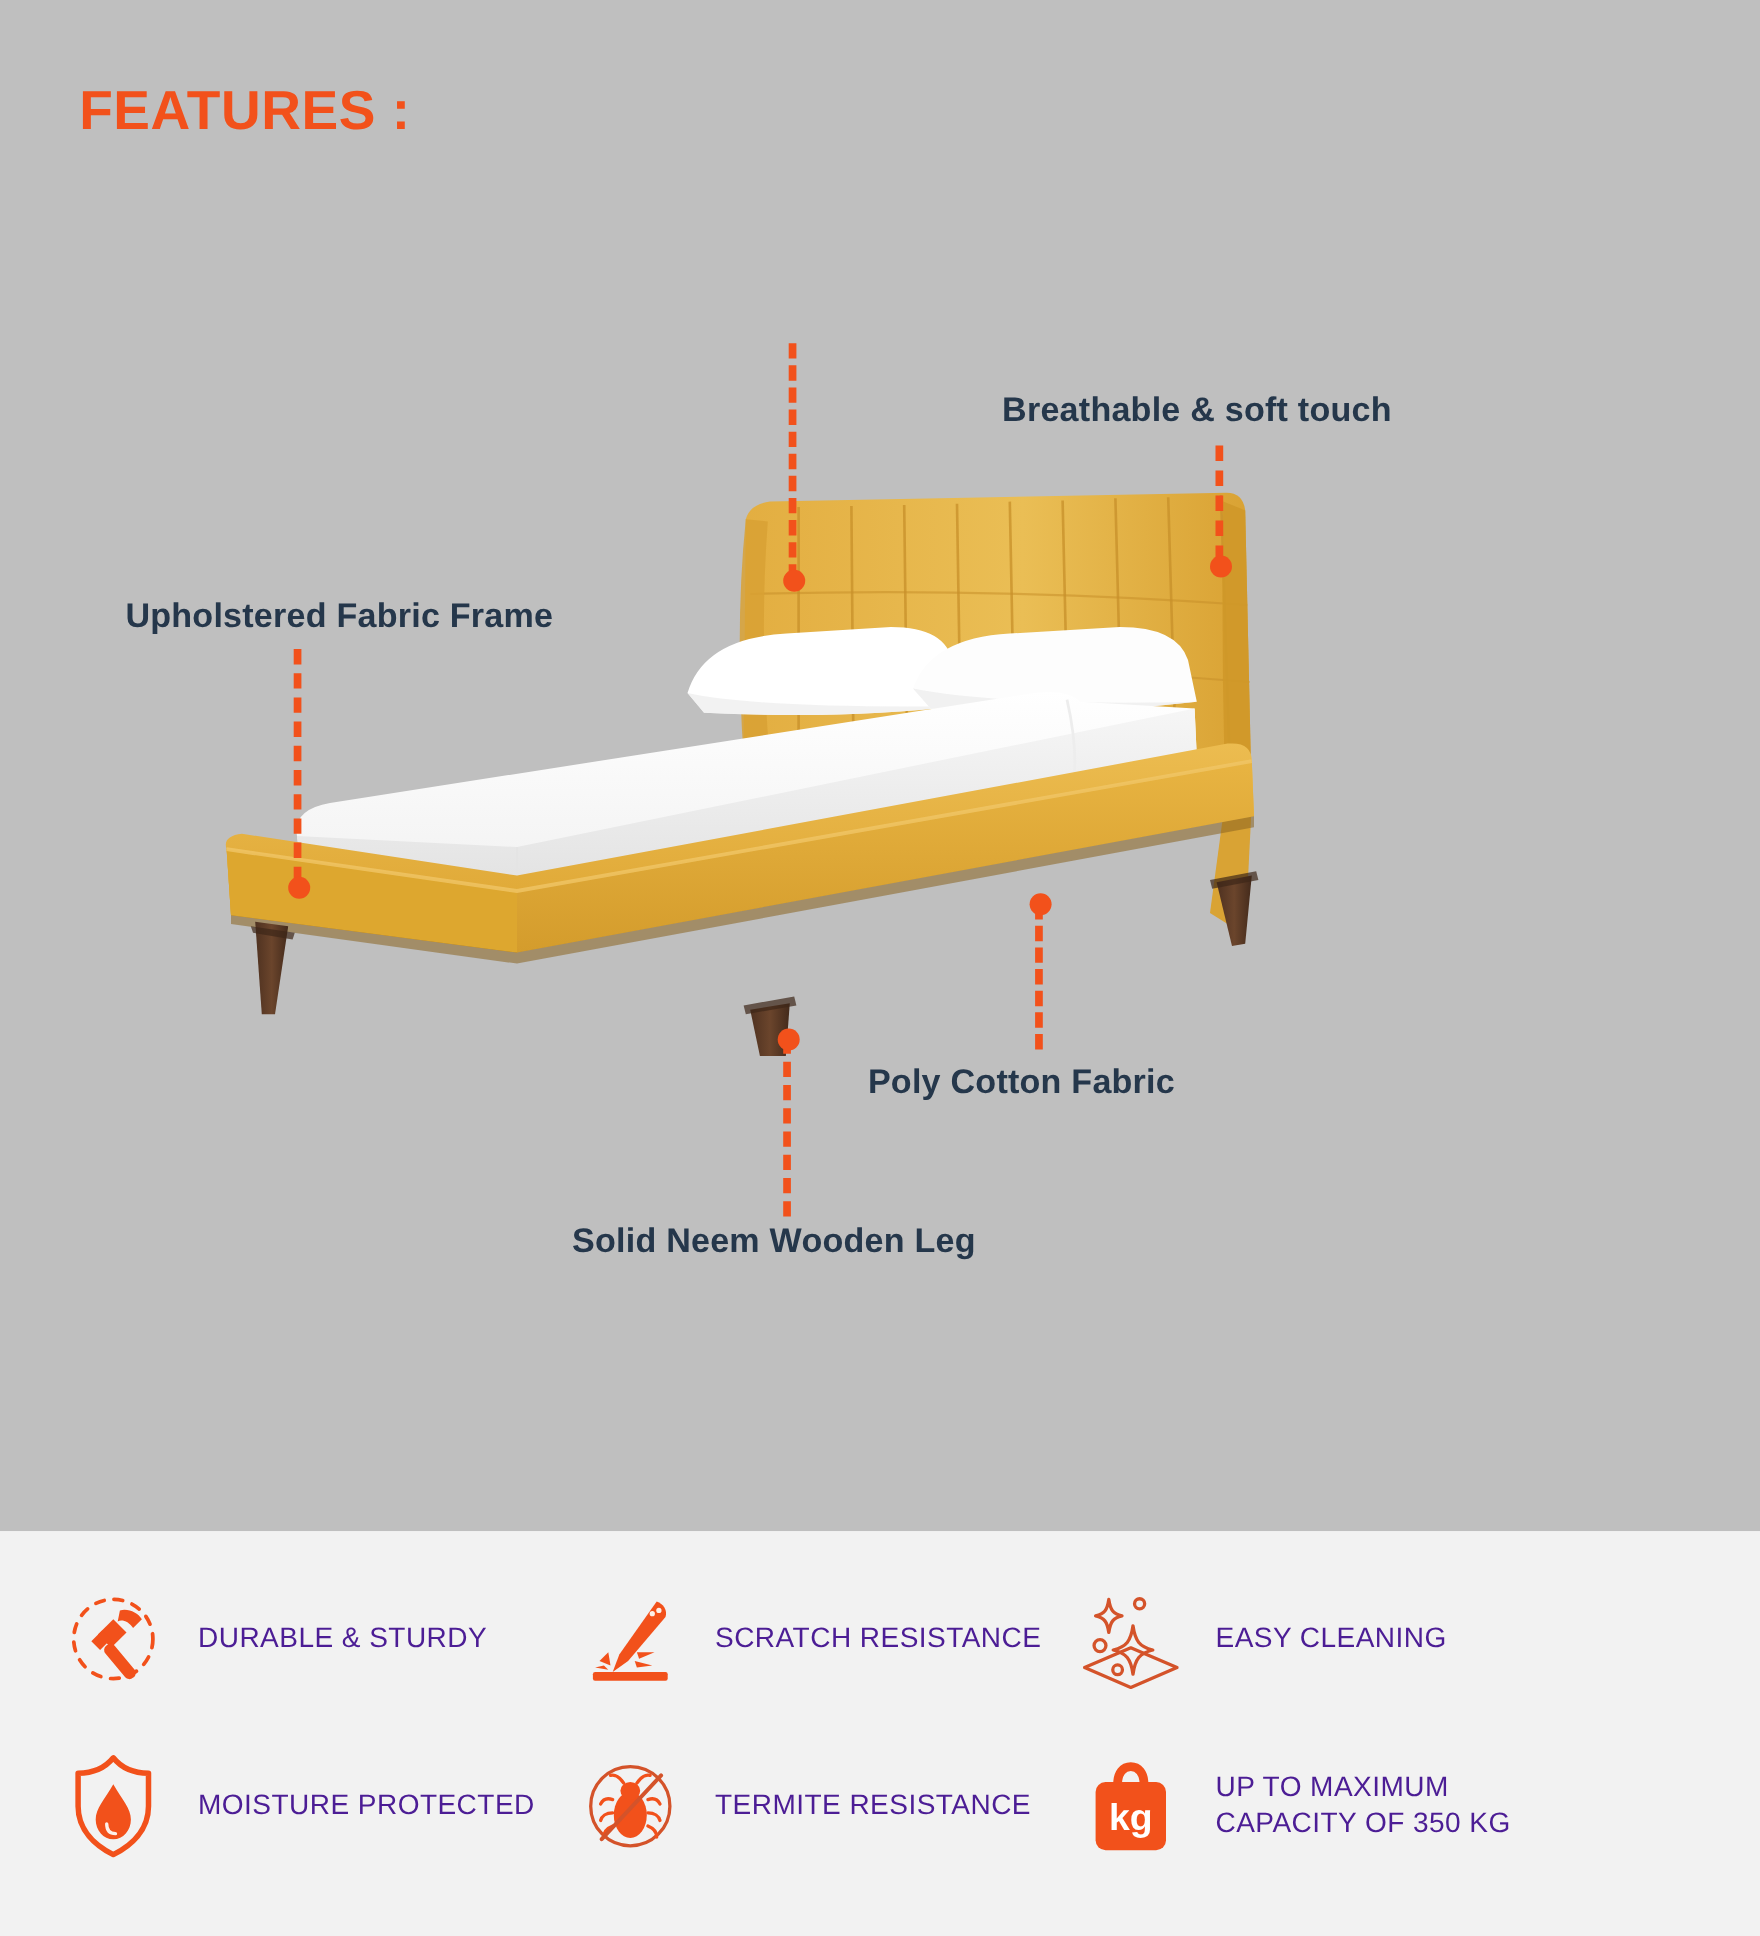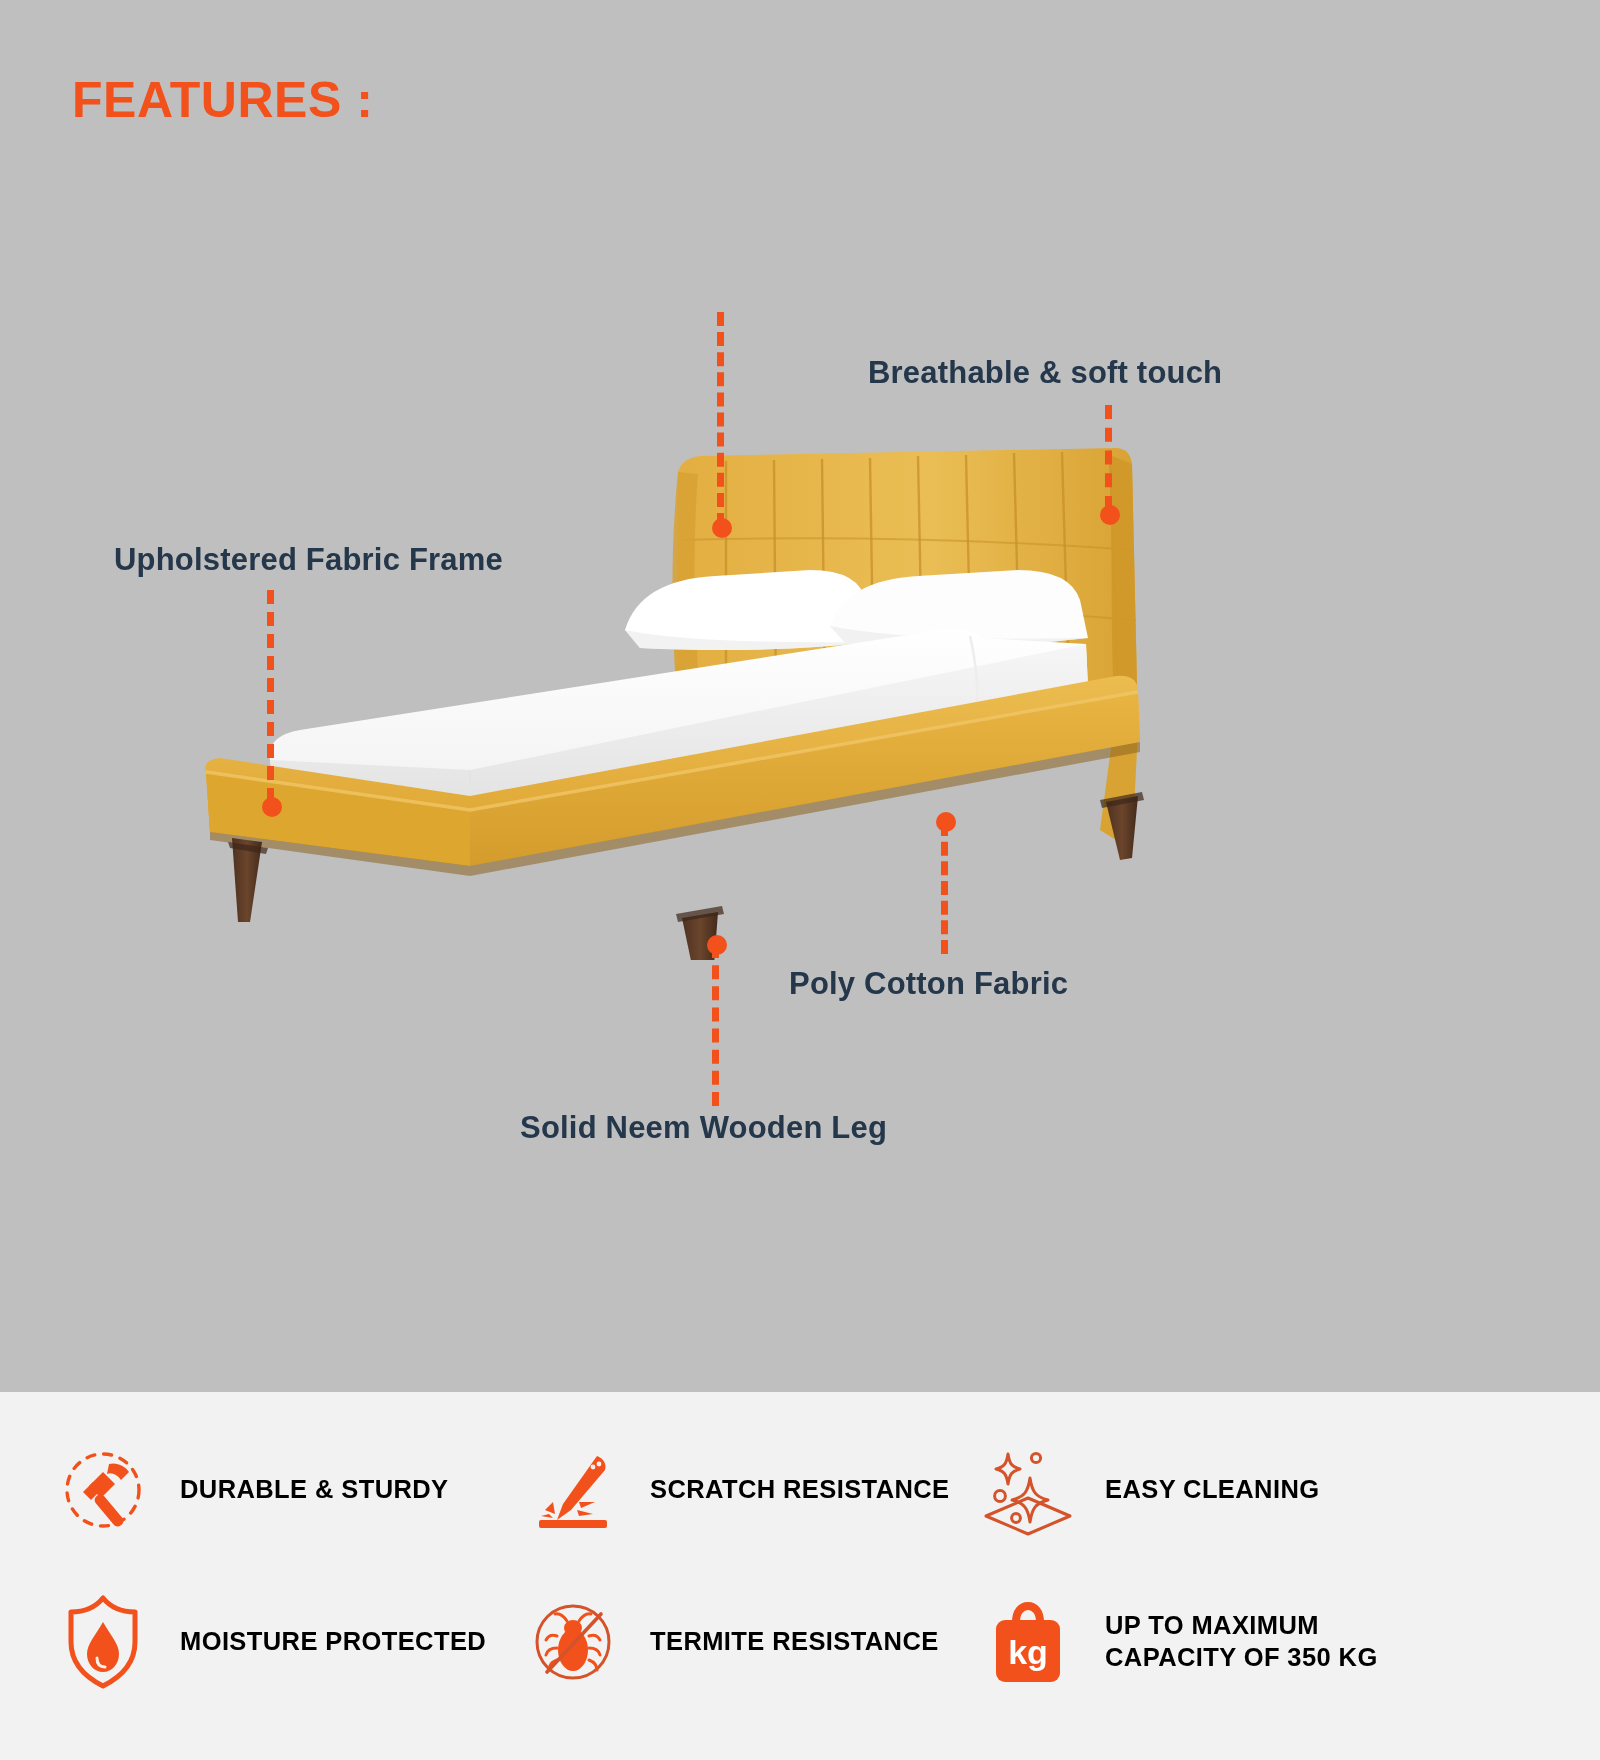--- a/index.html
+++ b/index.html
@@ -27,21 +27,21 @@
   
   .callout {
     position:absolute;
     color:#25374b;
     font-size:31px;
     font-weight:bold;
     white-space:nowrap;
     letter-spacing:0.2px;
   }
   .c-head   { left:471px; top:261px; }
-  .c-breath { left:868px; top:355px; }
+  .c-breath { left:911px; top:355px; }
   .c-uphol  { left:90px;  top:542px;margin-left:24px; }
   .c-poly   { left:789px; top:966px; }
   .c-leg    { left:520px; top:1110px; }
 
   
   .leader {
     position:absolute;
     border-left:7px dashed #f2511b;
     width:0;
   }
@@ -71,21 +71,21 @@
   .fgrid {
     position:absolute; left:48px; top:22px; width:1510px;
     display:grid;
     grid-template-columns: 470px 455px 430px;
     grid-template-rows: 152px 152px;
     align-items:center;
   }
   .fitem { display:flex; align-items:center; gap:22px; }
   .ficon { width:110px; min-width:110px; height:108px; display:flex; align-items:center; justify-content:center; }
   .flabel {
-    color:#000000; font-size:25.5px; font-weight:bold;
+    color:#4c1d95; font-size:25.5px; font-weight:normal;
     letter-spacing:0.4px; line-height:1.25;
   }
 </style>
 </head>
 <body>
 
 <div class="page">
 
   <div class="hero">
 

